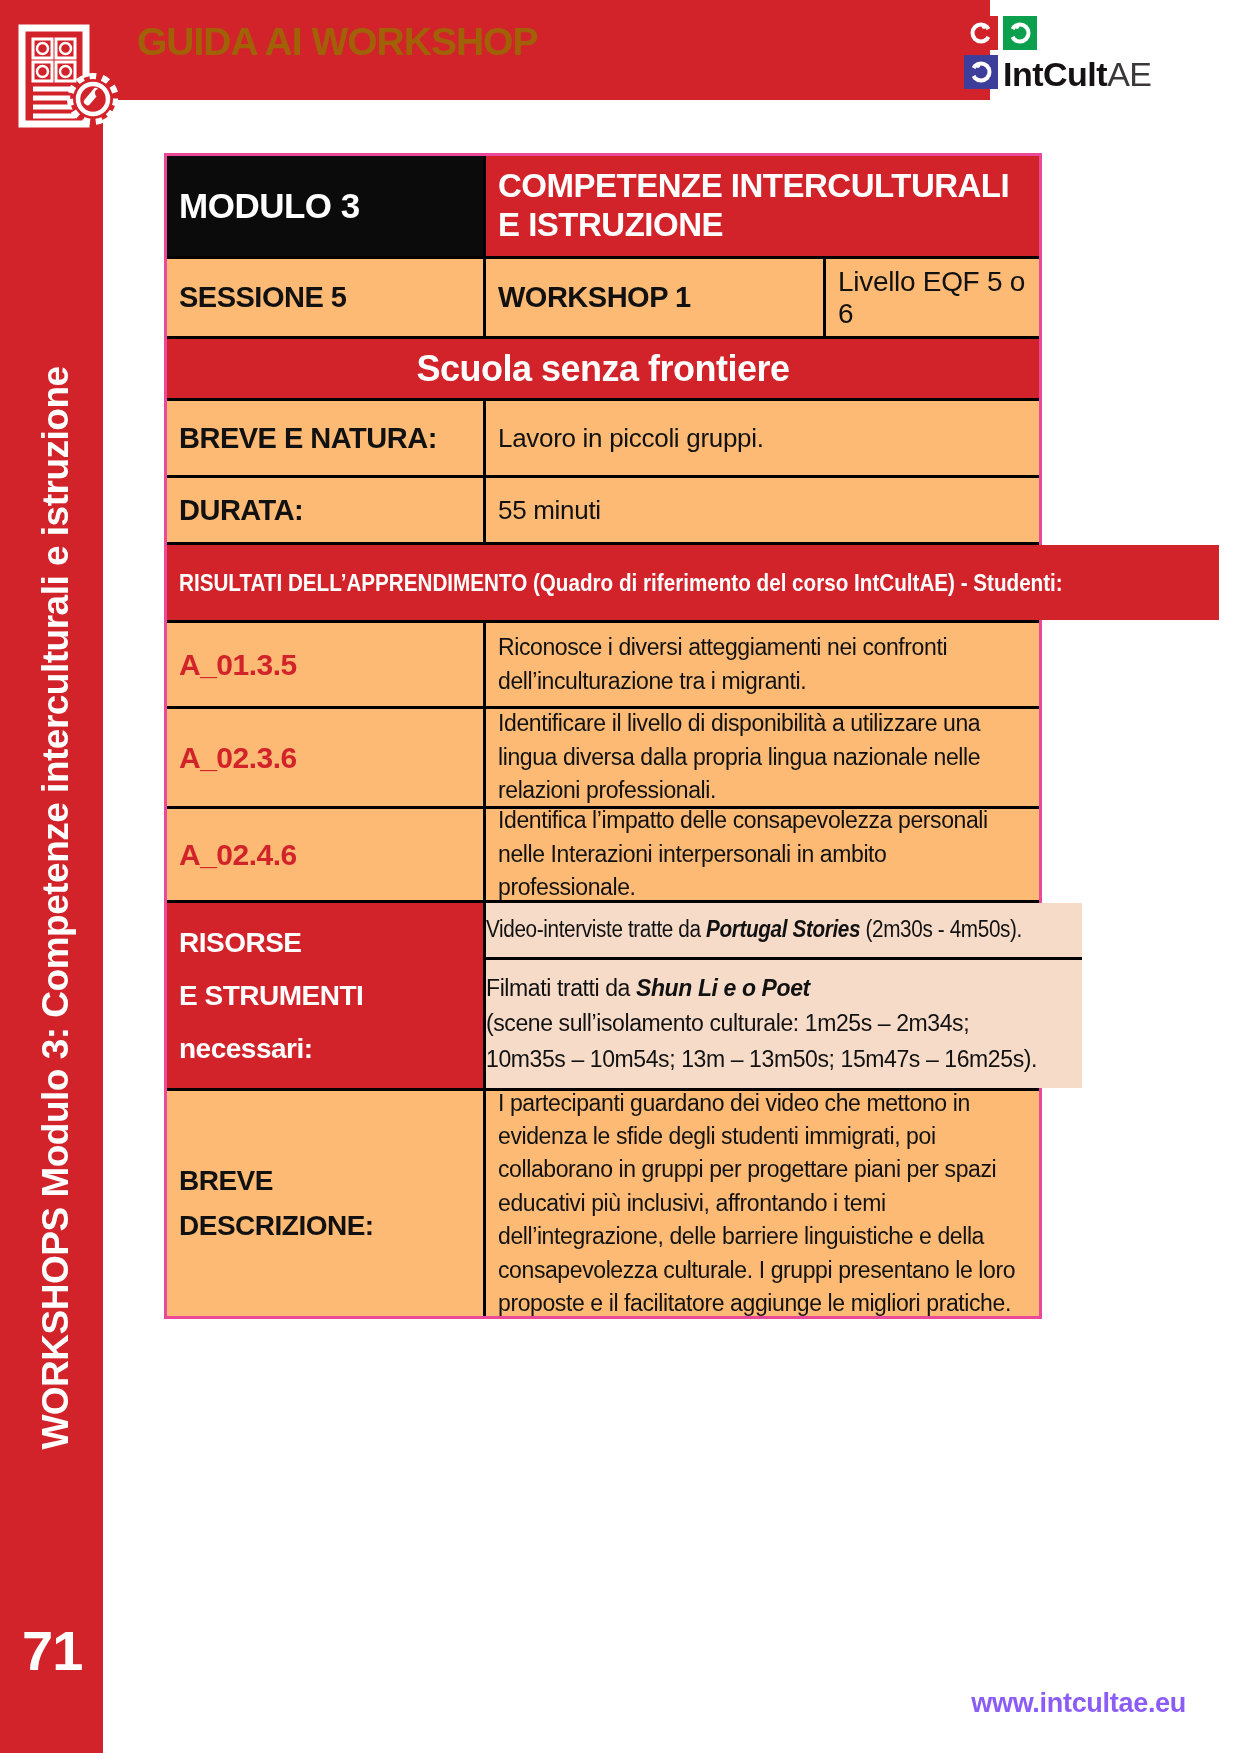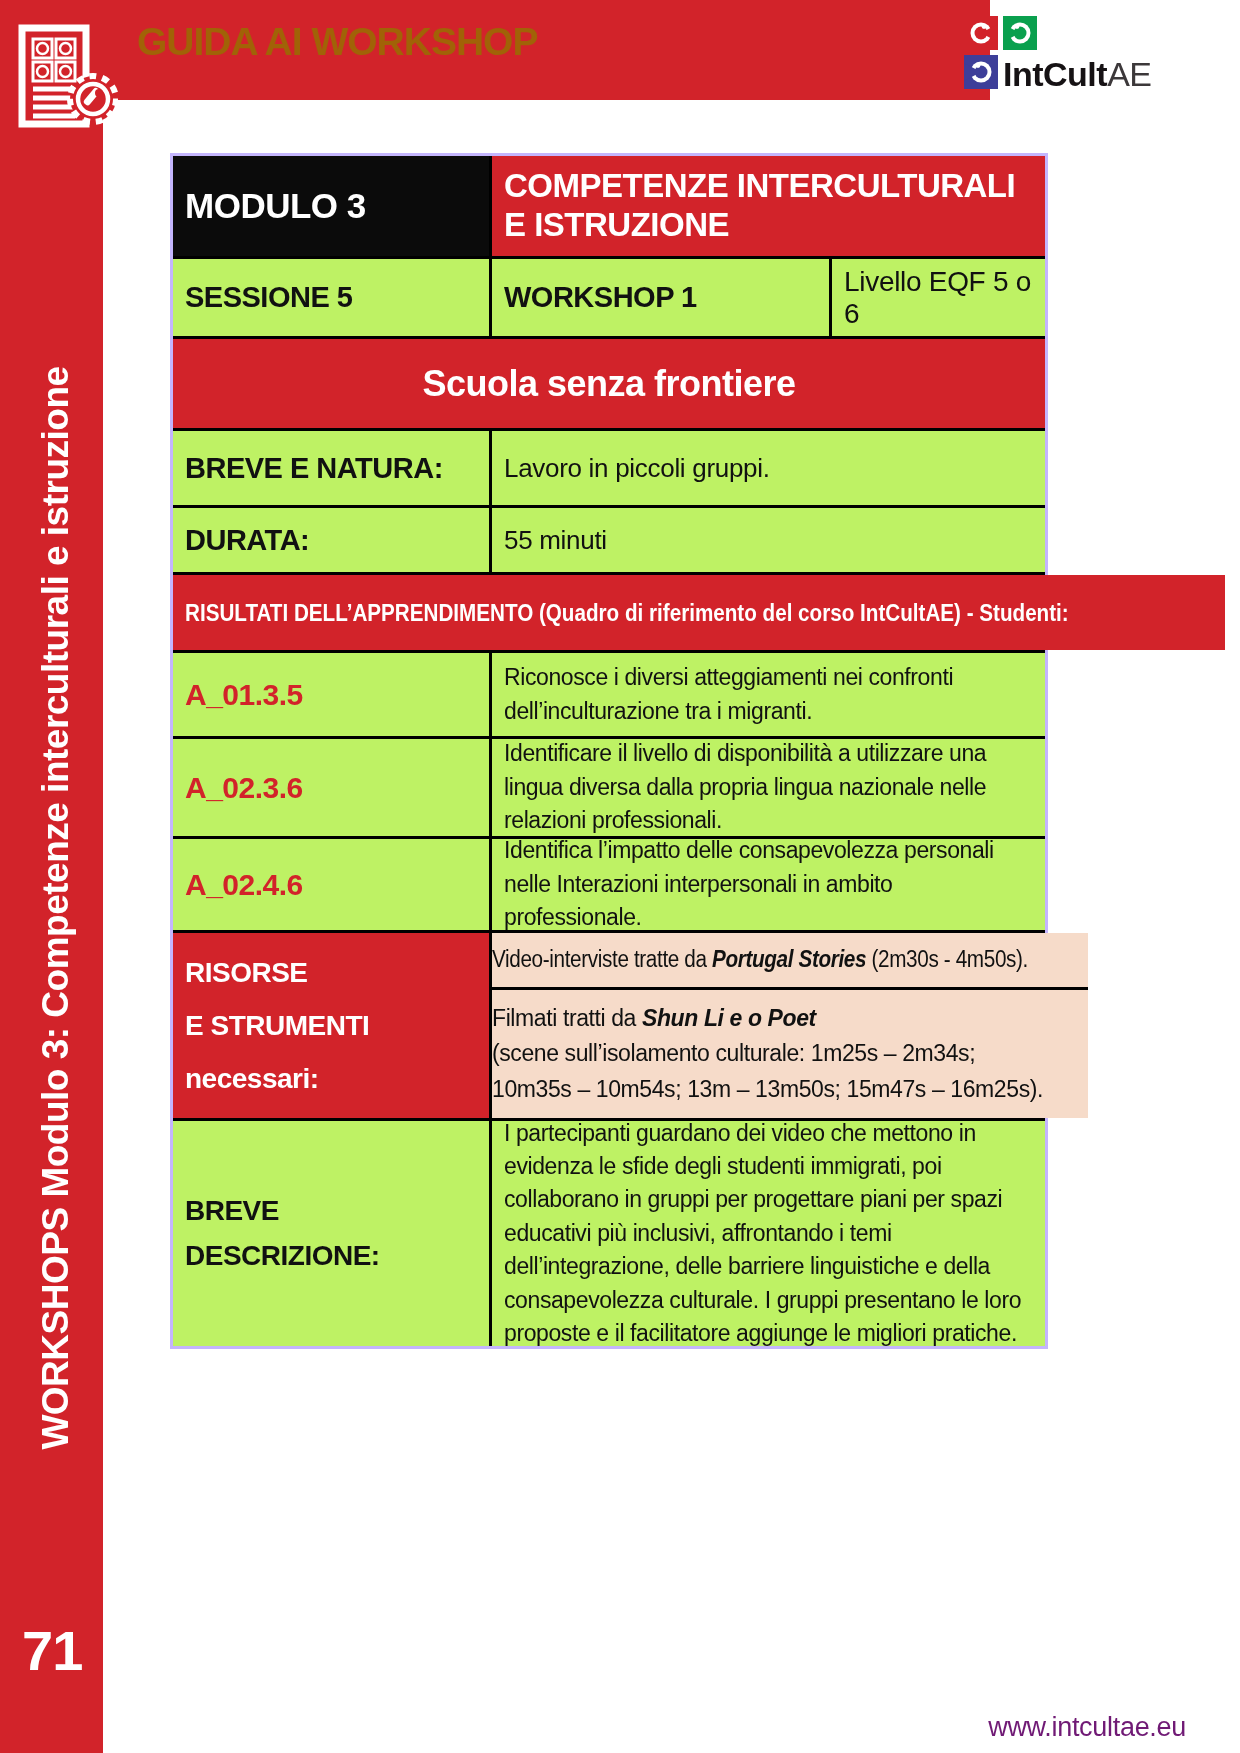--- a/index.html
+++ b/index.html
@@ -43,34 +43,34 @@
     transform: translate(-50%, -50%) rotate(-90deg);
     white-space: nowrap; color: #fff; font-weight: bold; font-size: 37px;
     letter-spacing: -0.5px;
   }
   .page-number {
     position: absolute; left: 22px; top: 1618px;
     color: #fff; font-weight: bold; font-size: 56px; letter-spacing: -1px;
   }
   
   .tbl {
-    position: absolute; left: 170px; top: 153px; width: 878px;
-    border: 3px solid #c4b5fd; background: #bef264;
+    position: absolute; left: 164px; top: 153px; width: 878px;
+    border: 3px solid #ec4899; background: #fdba74;
   }
   .row { display: flex; border-top: 3px solid #000; }
   .row:first-child { border-top: none; }
   .cell { display: flex; flex-direction: column; justify-content: center; padding: 8px 12px; }
   .c1 { width: 319px; flex: none; border-right: 3px solid #000; }
   .c2 { width: 340px; flex: none; border-right: 3px solid #000; }
   .c3 { flex: 1; }
   .rest { flex: 1; }
   .full { flex: 1; }
   .r1  { height: 100px; }
   .r2  { height: 80px; }
-  .r3  { height: 92px; }
+  .r3  { height: 62px; }
   .r4  { height: 77px; }
   .r5  { height: 67px; }
   .r6  { height: 78px; }
   .r7  { height: 86px; }
   .r8  { height: 100px; }
   .r9  { height: 94px; }
   .r10 { height: 188px; }
   .r11 { height: 228px; }
   .black-cell { background: #0b0b0b; color: #fff; }
   .red-cell   { background: #d2232a; color: #fff; }
@@ -90,23 +90,22 @@
   .desc-label div { font-weight: bold; font-size: 28px; line-height: 1.6; letter-spacing: -0.5px; }
   .sub-rows { flex: 1; display: flex; flex-direction: column; padding: 0; }
   .sub-row { display: flex; flex-direction: column; justify-content: center; padding: 6px 0; }
   .sub-row.top { height: 54px; flex: none; }
   .sub-row.bottom { flex: 1; border-top: 3px solid #000; }
   .nowrap-line { white-space: nowrap; transform: scaleX(0.9); transform-origin: 0 50%; }
   .bold-italic { font-weight: bold; font-style: italic; }
   
   .footer-url {
     position: absolute; right: 54px; top: 1688px;
-    color: #701a75; font-weight: normal; font-size: 27px; letter-spacing: -0.3px;
+    color: #8b5cf6; font-weight: bold; font-size: 27px; letter-spacing: -0.3px;
     text-decoration: none;
-    margin-top: 24px;
   }
 </style>
 </head>
 <body>
 
 <div class="sidebar"></div>
 <div class="header-band"></div>
 
 <svg class="doc-logo" viewBox="0 0 104 106">
   <rect x="8" y="4" width="64" height="96" fill="none" stroke="#fff" stroke-width="7"></rect>

